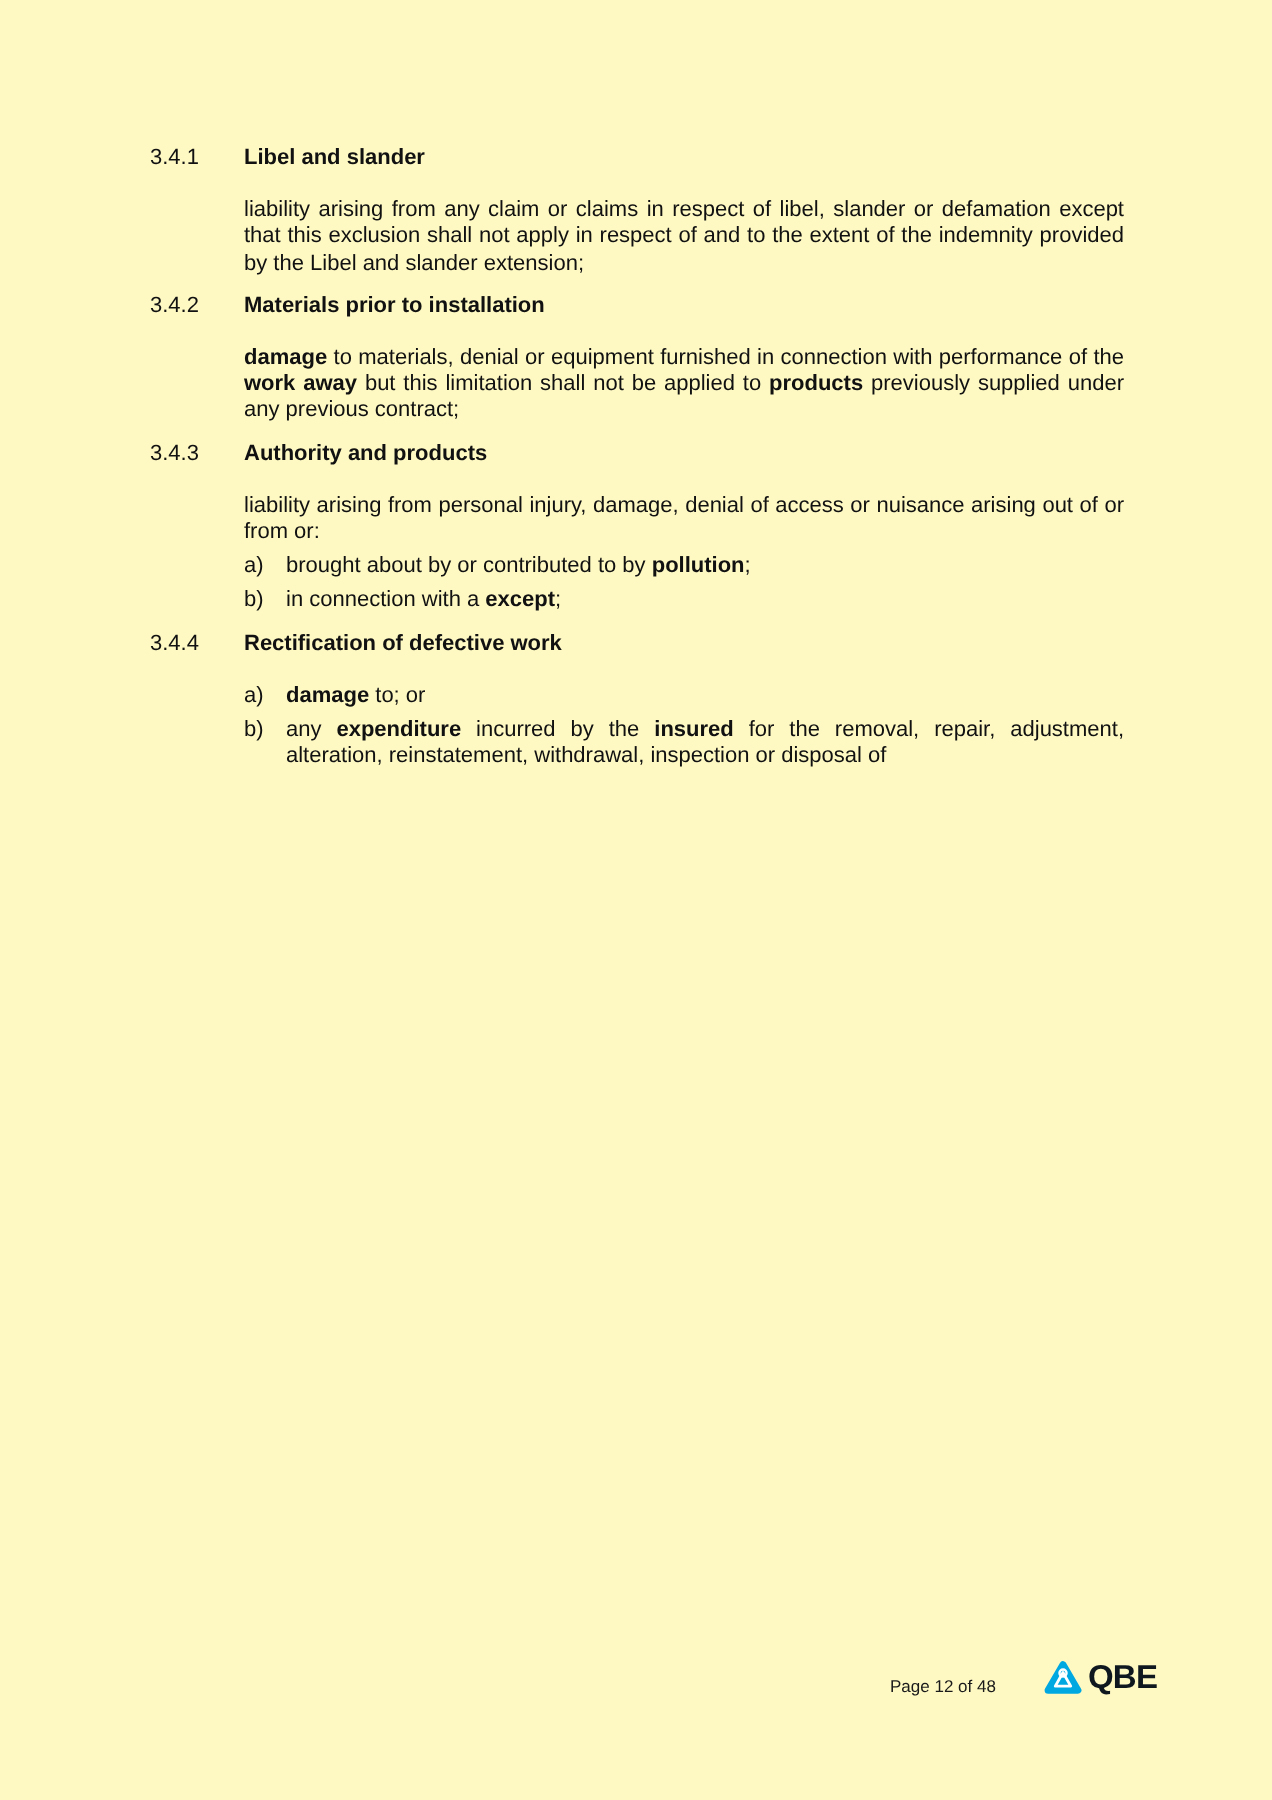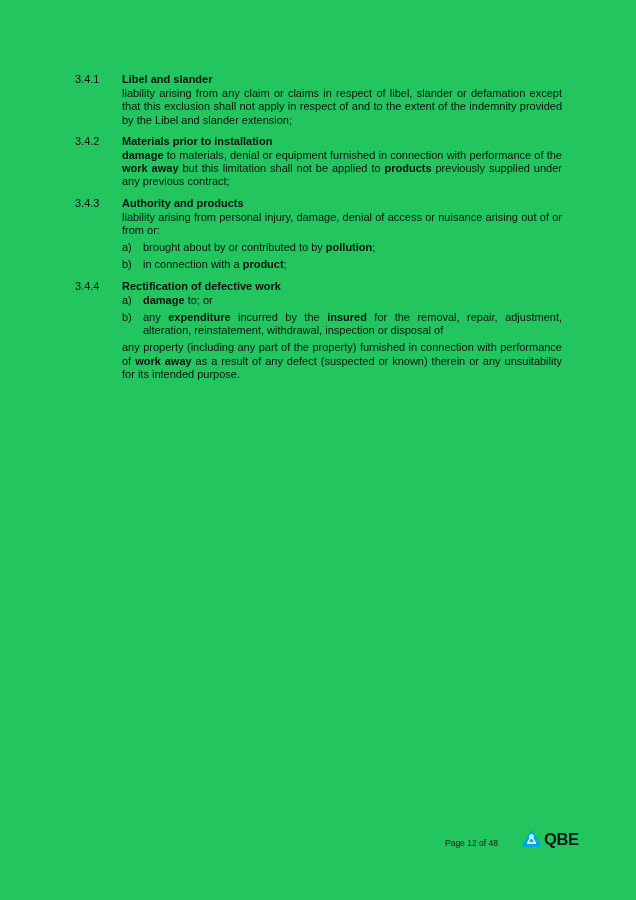--- a/index.html
+++ b/index.html
@@ -1,38 +1,38 @@
 <!DOCTYPE html>
 <html><head>
 <meta charset="utf-8">
 <style>
   html, body { margin: 0; padding: 0; background: #ffffff; }
   .page {
     position: relative;
     width: 636px;
     height: 900px;
-    background: #22c55e;
+    background: #fef9c3;
     font-family: "Liberation Sans", "DejaVu Sans", sans-serif;
     color: #111111;
     overflow: hidden;
   }
   .content {
     position: absolute;
     top: 73px;
     left: 75px;
     width: 487px;
     font-size: 11px;
     line-height: 13.2px;
   }
   .section { display: flex; margin-bottom: 8px; }
   .sec-num { width: 47px; flex-shrink: 0; }
   .sec-body { width: 440px; }
   .sec-heading { font-weight: bold; }
   .block { margin-top: 4px; }
-  .sec-heading + .block { margin-top: 1px; }
+  .sec-heading + .block { margin-top: 13px; }
   .para { text-align: justify; }
   .item { display: flex; }
   .item-marker { width: 21px; flex-shrink: 0; }
   .item-text { flex: 1; text-align: justify; }
   b { font-weight: bold; }
 
   .footer {
     position: absolute;
     left: 0; right: 0;
     top: 828px;
@@ -78,37 +78,36 @@
         <div class="sec-num">3.4.3</div>
         <div class="sec-body">
           <div class="sec-heading">Authority and products</div>
           <div class="block para"><span>liability arising from personal injury, damage, denial of access or nuisance arising out of or from or:</span></div>
           <div class="block item">
             <span class="item-marker">a)</span>
             <div class="item-text"><span>brought about by or contributed to by </span><b>pollution</b><span>;</span></div>
           </div>
           <div class="block item">
             <span class="item-marker">b)</span>
-            <div class="item-text"><span>in connection with a </span><b>product</b><span>;</span></div>
+            <div class="item-text"><span>in connection with a </span><b>except</b><span>;</span></div>
           </div>
         </div>
       </div>
       <div class="section">
         <div class="sec-num">3.4.4</div>
         <div class="sec-body">
           <div class="sec-heading">Rectification of defective work</div>
           <div class="block item">
             <span class="item-marker">a)</span>
             <div class="item-text"><b>damage</b><span> to; or</span></div>
           </div>
           <div class="block item">
             <span class="item-marker">b)</span>
             <div class="item-text"><span>any </span><b>expenditure</b><span> incurred by the </span><b>insured</b><span> for the removal, repair, adjustment, alteration, reinstatement, withdrawal, inspection or disposal of</span></div>
           </div>
-          <div class="block para"><span>any property (including any part of the property) furnished in connection with performance of </span><b>work away</b><span> as a result of any defect (suspected or known) therein or any unsuitability for its intended purpose.</span></div>
         </div>
       </div>
     </main>
 
   <footer class="footer">
     <span class="footer-page">Page 12 of 48</span>
     <div class="footer-logo">
       <svg width="19" height="19" viewBox="0 0 32 32" aria-hidden="true">
         <path d="M16 4 L28.5 25.5 L3.5 25.5 Z" fill="#00a8e2" stroke="#00a8e2" stroke-width="6" stroke-linejoin="round"></path>
         <path d="M16 10.5 L22.5 22 L9.5 22 Z" fill="none" stroke="#ffffff" stroke-width="2.4" stroke-linejoin="round"></path>

